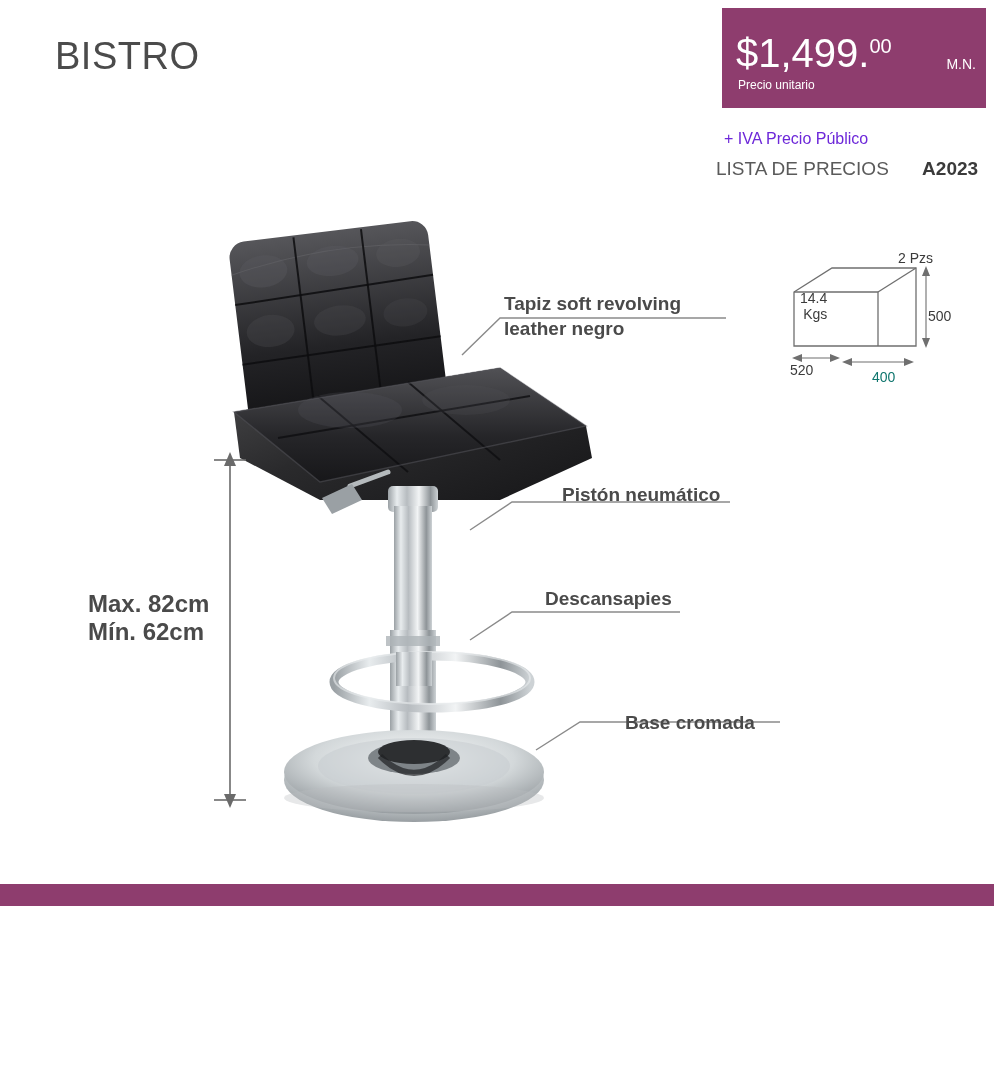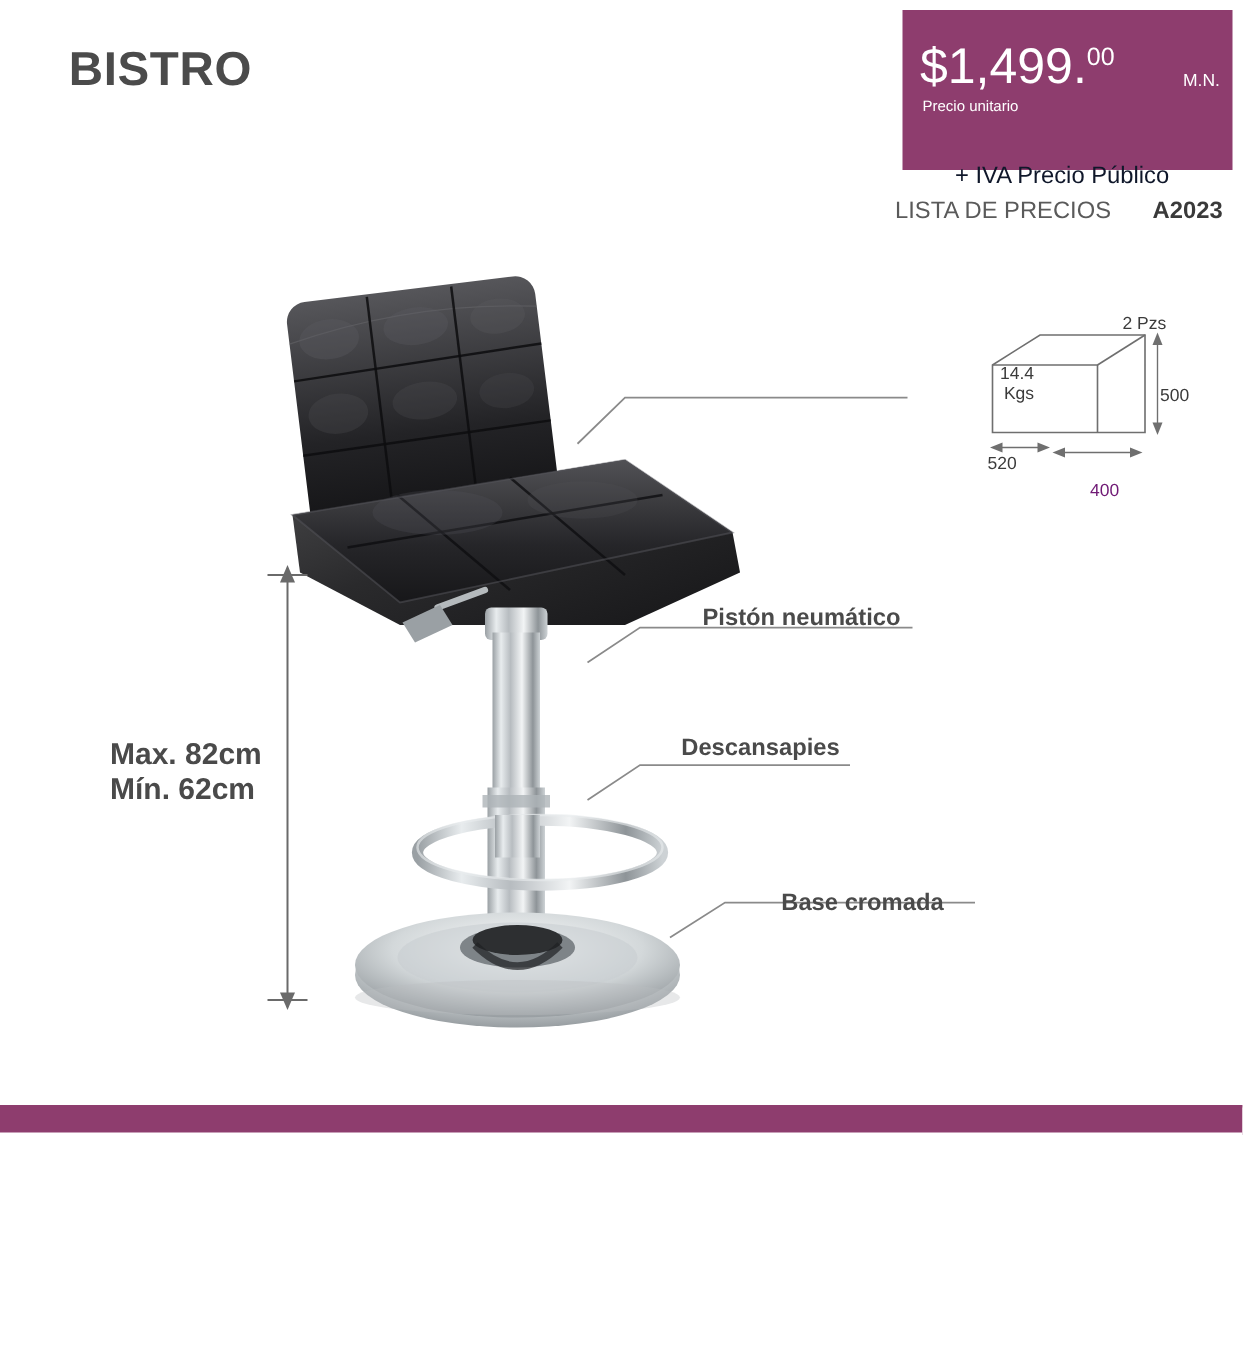--- a/index.html
+++ b/index.html
@@ -8,34 +8,34 @@
     background:#ffffff;
     font-family:"Liberation Sans", sans-serif;
     color:#3b3b3b;
     position:relative;
     overflow:hidden;
   }
   .sheet{position:relative;width:994px;height:1080px;}
 
   
   .title-block{position:absolute;left:55px;top:34px;}
-  .title-line1{font-size:38px;font-weight:bold;letter-spacing:0.5px;color:#4b4b4b;line-height:44px;}
+  .title-line1{font-size:38px;font-weight:normal;letter-spacing:0.5px;color:#4b4b4b;line-height:44px;}
   .title-line2{font-size:38px;line-height:46px;color:#6d6d6d;}
   .title-line2 .bold{font-weight:bold;color:#4b4b4b;}
 
   .price-box{
-    position:absolute;left:722px;top:8px;width:264px;height:128px;
+    position:absolute;left:722px;top:8px;width:264px;height:100px;
     background:#8e3d6e;color:#ffffff;
   }
   .price-main{position:absolute;left:14px;top:18px;font-size:40px;line-height:40px;font-weight:normal;}
   .price-cents{font-size:20px;vertical-align:super;}
   .price-mn{position:absolute;right:10px;top:48px;font-size:14px;font-weight:normal;}
   .price-sub{position:absolute;left:16px;top:70px;font-size:12px;}
 
-  .iva{position:absolute;left:764px;top:130px;font-size:19px;color:#0f172a;}
+  .iva{position:absolute;left:724px;top:130px;font-size:16px;color:#6d28d9;}
   .lista{position:absolute;left:716px;top:158px;font-size:19px;color:#5a5a5a;}
   .lista b{color:#3a3a3a;margin-left:28px;}
 
   
   .product{position:absolute;left:200px;top:200px;width:420px;height:640px;}
 
   
   .callout{position:absolute;font-size:19px;font-weight:bold;color:#4a4a4a;line-height:25px;}
   .c-tapiz{left:504px;top:291px;width:230px;}
   .c-piston{left:562px;top:482px;}
@@ -44,21 +44,21 @@
 
   .dim-label{position:absolute;font-size:24px;color:#4a4a4a;line-height:28px;}
   .d-max{left:88px;top:590px;font-weight:bold;}
 
   
   .box-area{position:absolute;left:780px;top:250px;width:200px;height:150px;}
   .box-pzs{position:absolute;left:118px;top:0px;font-size:14px;color:#3b3b3b;}
   .box-kgs{position:absolute;left:20px;top:40px;font-size:14px;color:#3b3b3b;line-height:16px;text-align:right;}
   .box-440{position:absolute;left:148px;top:58px;font-size:14px;color:#3b3b3b;}
   .box-520{position:absolute;left:10px;top:112px;font-size:14px;color:#3b3b3b;}
-  .box-400{left:92px;top:134px;position:absolute;font-size:14px;color:#701a75;}
+  .box-400{left:92px;top:119px;position:absolute;font-size:14px;color:#0f766e;}
 
   
   .footer-bar{position:absolute;left:0;top:884px;width:994px;height:22px;background:#8e3d6e;border-top:2px solid #8e3d6e;}
   .footer-area{position:absolute;left:0;top:906px;width:994px;height:174px;background:#ffffff;}
 </style>
 </head>
 <body>
 
 <div class="sheet">
 
@@ -171,20 +171,24 @@
     <div>Mín. 62cm</div>
   </div>
 
   <svg style="position:absolute;left:440px;top:280px;" width="340" height="480">
     <path d="M22 75 L60 38 L286 38" stroke="#8a8a8a" stroke-width="1.4" fill="none"></path>
     <path d="M30 250 L72 222 L290 222" stroke="#8a8a8a" stroke-width="1.4" fill="none"></path>
     <path d="M30 360 L72 332 L240 332" stroke="#8a8a8a" stroke-width="1.4" fill="none"></path>
     <path d="M96 470 L140 442 L340 442" stroke="#8a8a8a" stroke-width="1.4" fill="none"></path>
   </svg>
 
+  <div class="callout c-tapiz">
+    <div>Tapiz soft revolving</div>
+    <div>leather negro</div>
+  </div>
   <div class="callout c-piston">Pistón neumático</div>
   <div class="callout c-descansa">Descansapies</div>
   <div class="callout c-base">Base cromada</div>
 
   <div class="box-area">
     <svg width="200" height="150" viewBox="0 0 200 150">
       <polygon points="14,42 52,18 136,18 136,96 98,96 14,96" fill="#ffffff" stroke="#6f6f6f" stroke-width="1.3"></polygon>
       <polyline points="14,42 98,42 98,96" fill="none" stroke="#6f6f6f" stroke-width="1.3"></polyline>
       <line x1="98" y1="42" x2="136" y2="18" stroke="#6f6f6f" stroke-width="1.3"></line>
 

